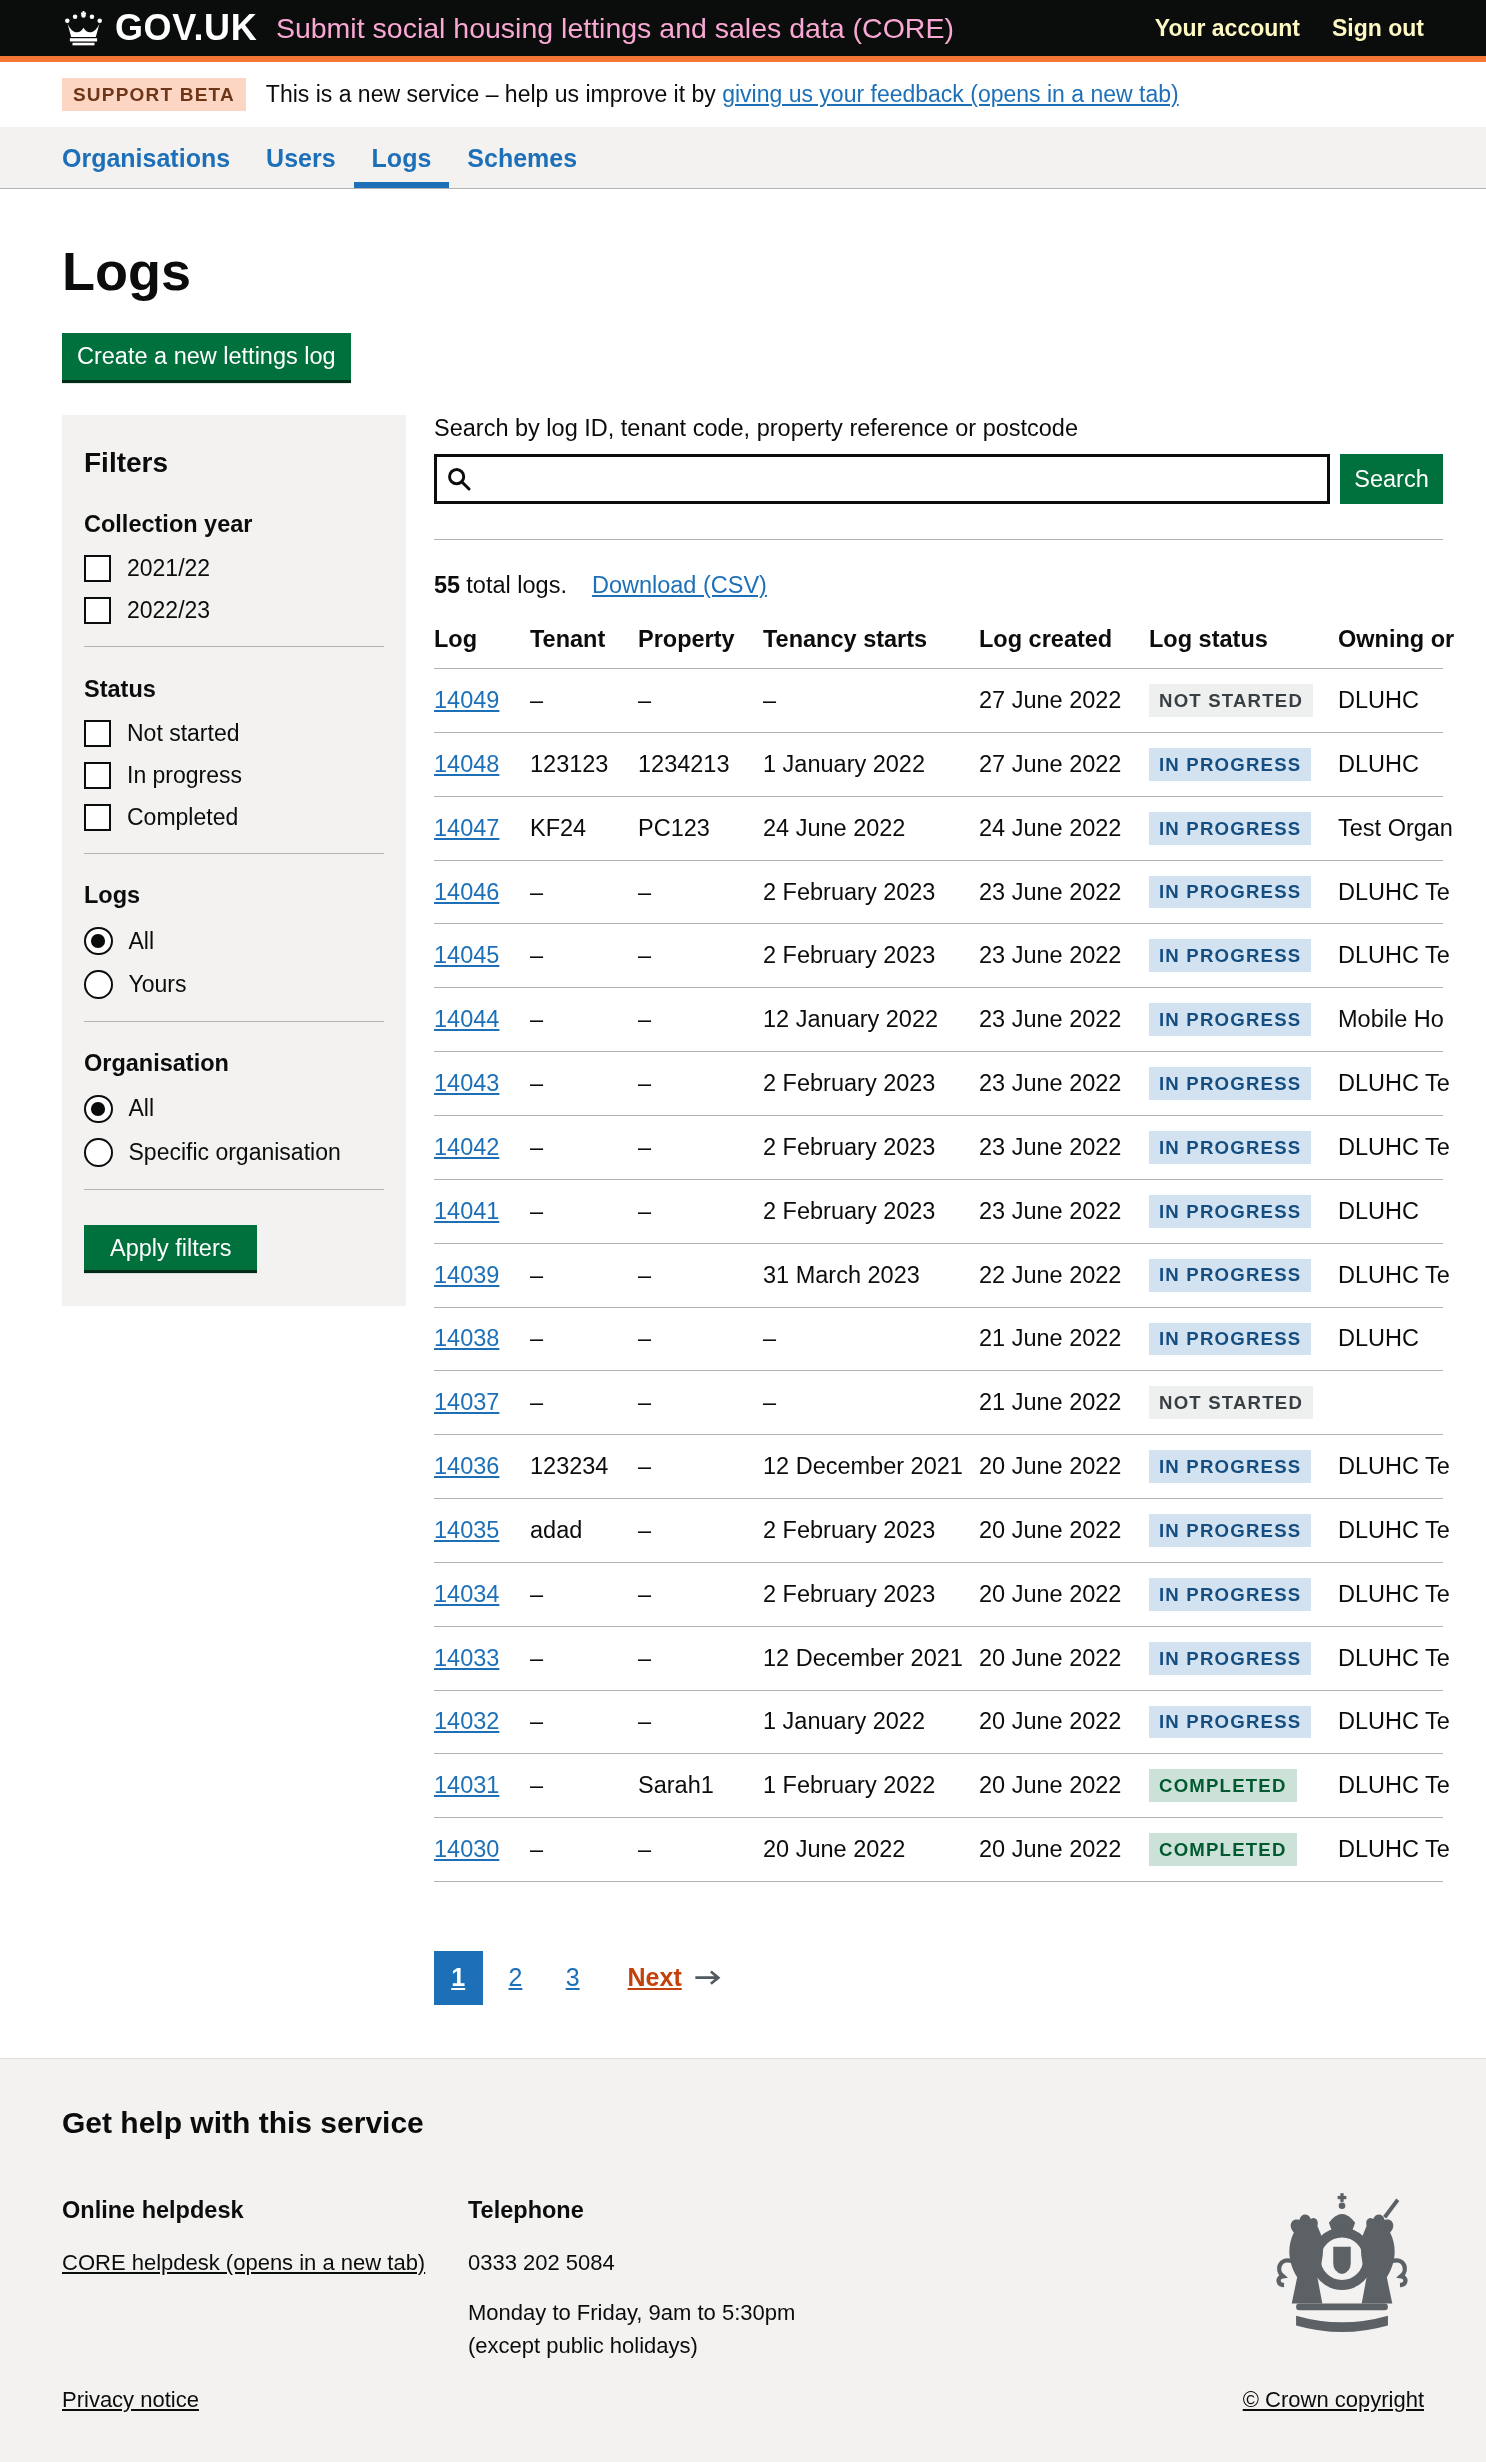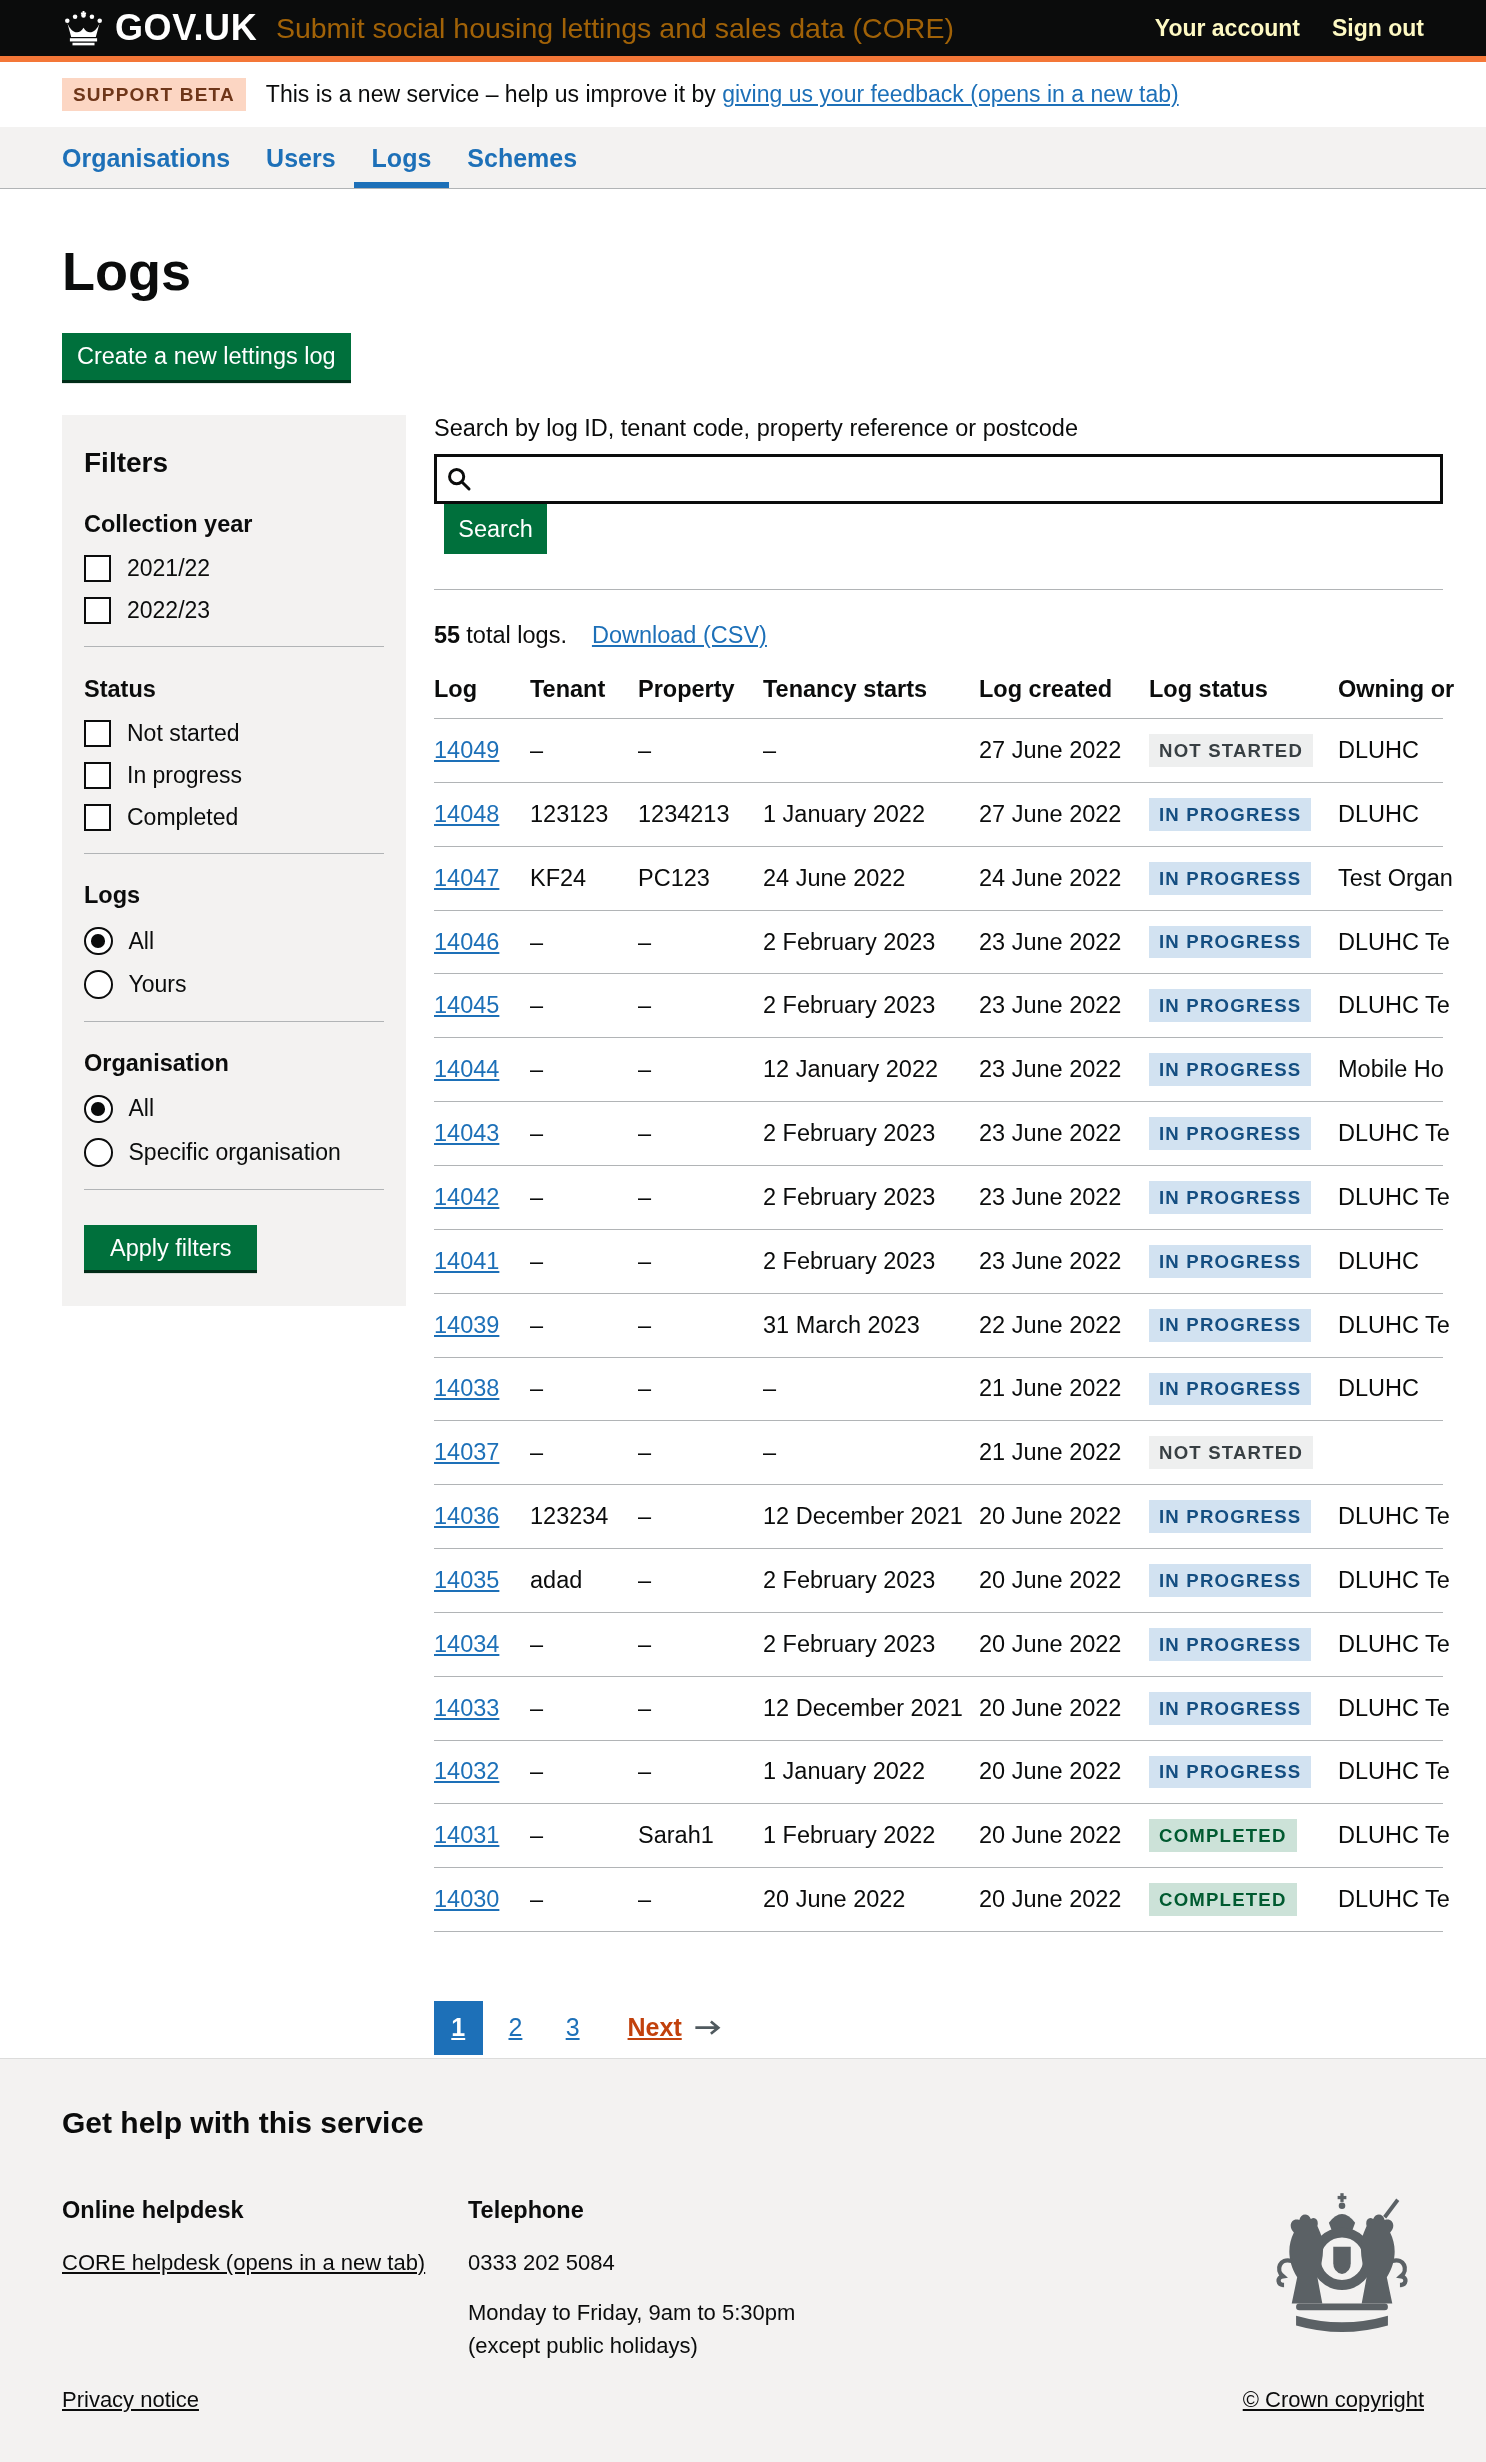--- a/index.html
+++ b/index.html
@@ -9,21 +9,21 @@
     color:#0b0c0c; background:#fff; overflow:hidden; position:relative;
   }
   .container { width:1362px; margin:0 auto; }
 
   
   .govuk-header { background:#0b0c0c; height:62px; border-bottom:6.2px solid #f47738; }
   .govuk-header .container { display:flex; align-items:center; height:100%; }
   .logo { display:flex; align-items:center; color:#fff; text-decoration:none; }
   .logo svg { width:43px; height:35px; margin-right:10px; }
   .logo-text { font-size:36px; font-weight:bold; color:#fff; letter-spacing:0.6px; }
-  .service-name { font-size:28.5px; color:#a16207; margin-left:18.6px; font-weight:normal; }
+  .service-name { font-size:28.5px; color:#f9a8d4; margin-left:18.6px; font-weight:normal; }
   .header-links { margin-left:auto; display:flex; gap:32px; }
   .header-links a { color:#fef9c3; font-size:23px; font-weight:bold; text-decoration:none; white-space:nowrap; }
 
   
   .beta { padding:16px 0; }
   .beta .container { display:flex; align-items:center; }
   .beta-tag { background:#fcd6c3; color:#6e3619; font-size:19px; font-weight:bold; letter-spacing:1.2px; padding:6.2px 11px 5px; text-transform:uppercase; flex-shrink:0; }
   .beta-text { font-size:23px; margin-left:20px; }
   .beta-text a { color:#1d70b8; }
 
@@ -50,21 +50,21 @@
   .ctrl.checkbox { width:27px; height:27px; }
   .ctrl.radio { width:28.5px; height:28.5px; border-radius:50%; position:relative; }
   .ctrl.radio.selected::after { content:""; position:absolute; left:50%; top:50%; width:13.6px; height:13.6px; margin:-6.8px 0 0 -6.8px; border-radius:50%; background:#0b0c0c; }
   .olabel { font-size:23px; margin-left:16px; }
   .fdivider { border:none; border-top:1.2px solid #b1b4b6; margin:22px 0 28.5px; }
   .apply-btn { margin-top:7.4px; padding:9.3px 26px 8px; }
 
   
   .results { margin-left:28px; width:1009px; flex-shrink:0; }
   .search-label { font-size:23.5px; margin-bottom:12.4px; }
-  .search-row { display:flex;flex-direction:column; }
+  .search-row { display:flex; }
   .search-box { position:relative; flex:1; }
   .search-box input { width:100%; height:50px; border:3.1px solid #0b0c0c; font-family:inherit; font-size:23.5px; padding:0 12.4px 0 48px; background:#fff; border-radius:0; }
   .search-box svg { position:absolute; left:12.4px; top:11.8px; width:26px; height:26px; }
   .search-btn { width:103px; height:50px; margin-left:10px; box-shadow:none; padding:0; }
   .results-divider { border:none; border-top:1.2px solid #b1b4b6; margin-top:35px; }
   .total-row { margin-top:32px; font-size:23.5px; display:flex; align-items:baseline; }
   .total-count { font-weight:bold; margin-right:6.2px; }
   .download-link { color:#1d70b8; margin-left:25px; }
 
   

